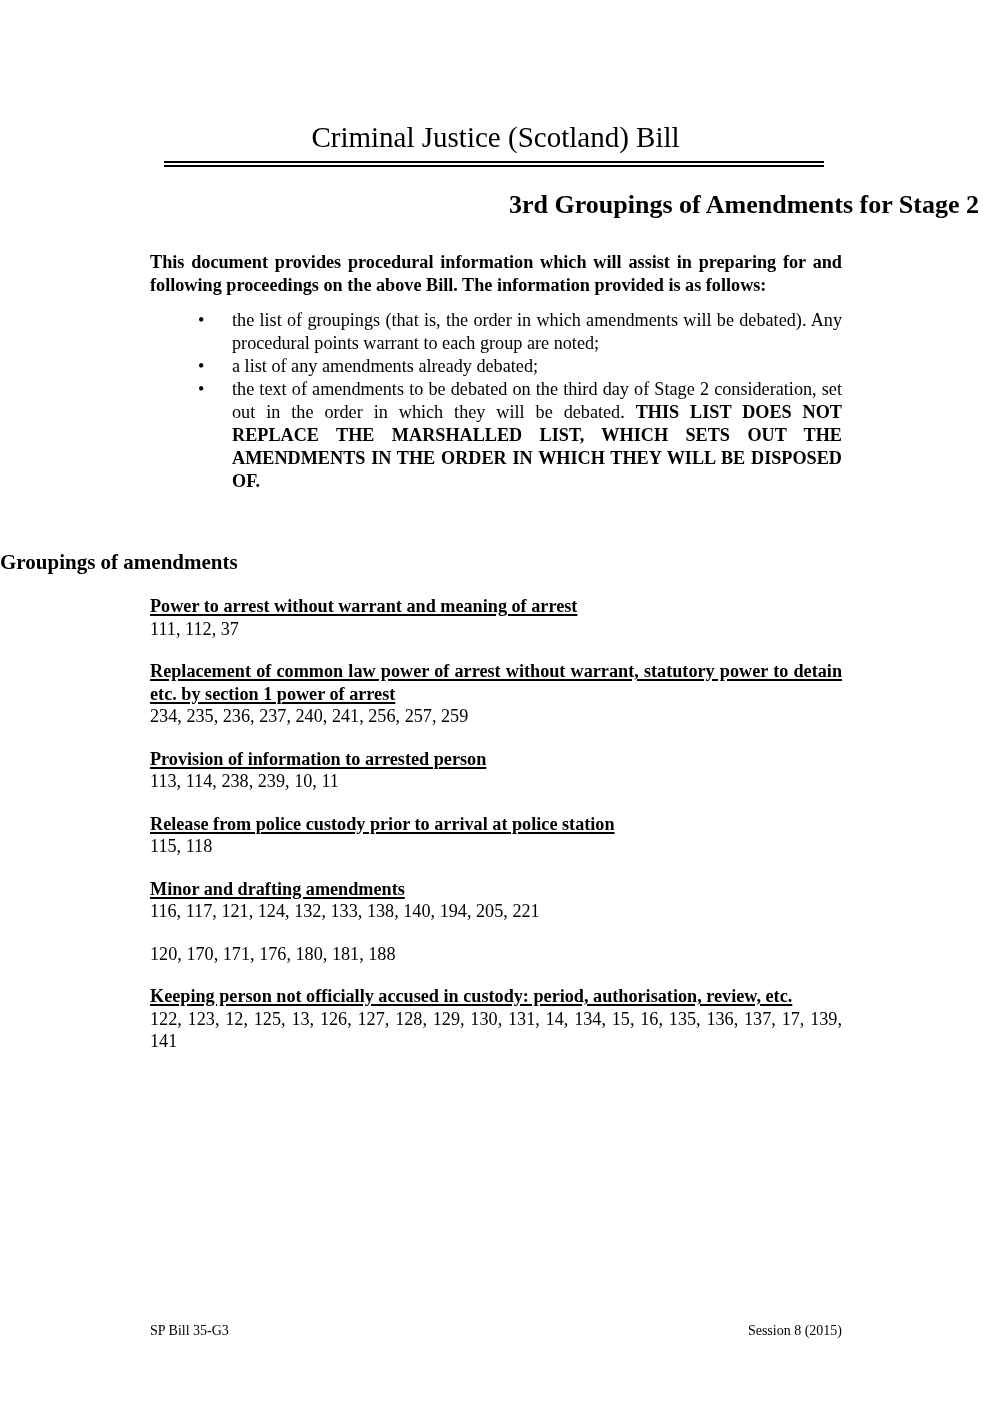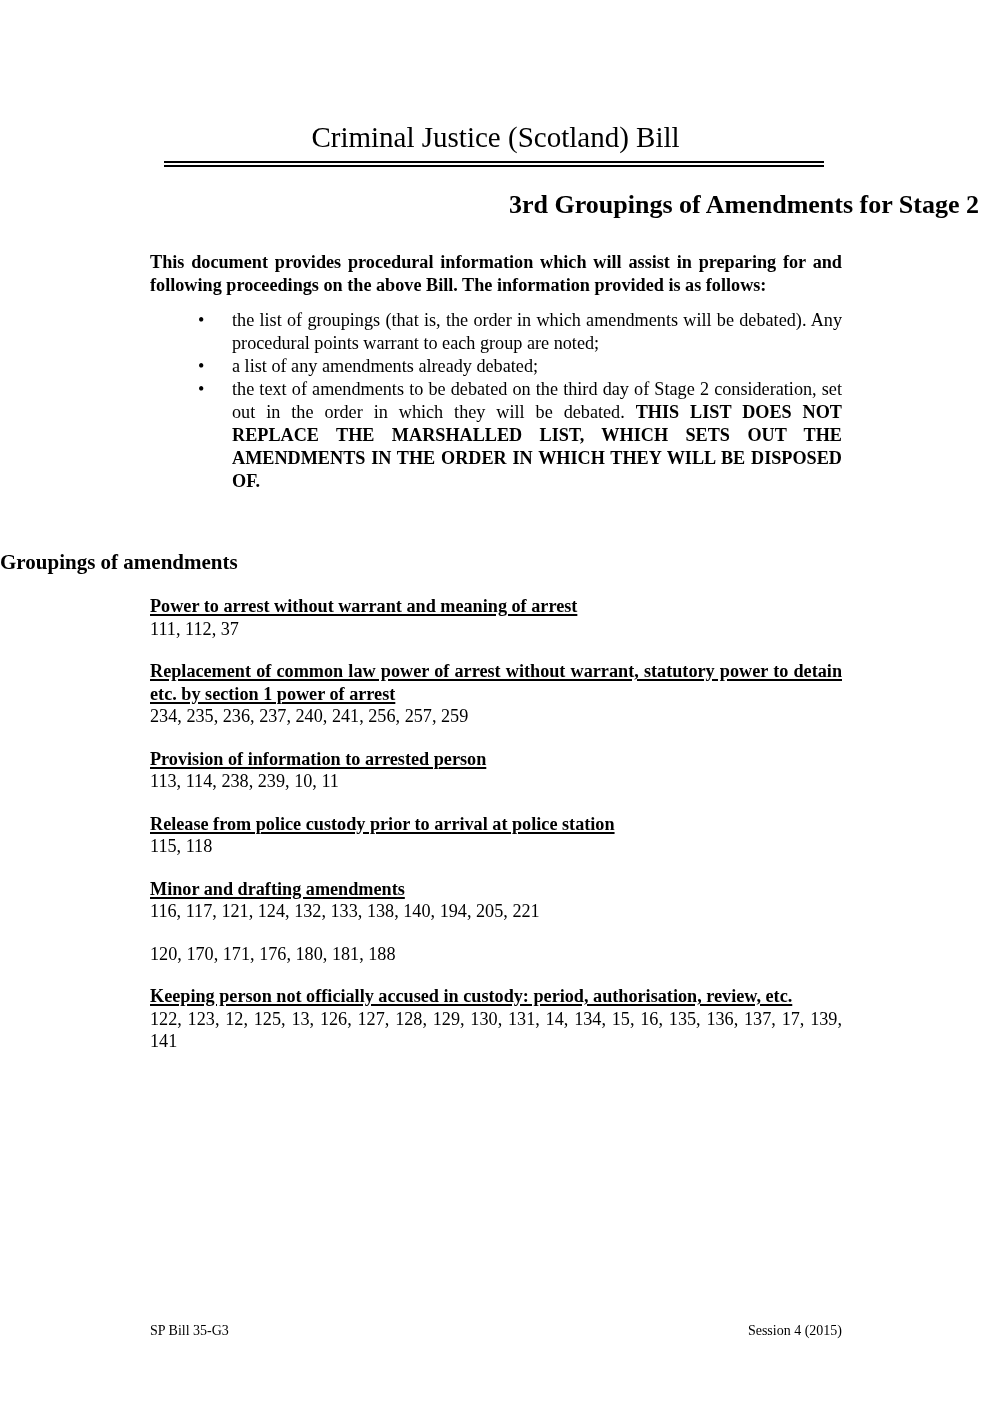--- a/index.html
+++ b/index.html
@@ -179,16 +179,16 @@
       <div class="group-numbers">120, 170, 171, 176, 180, 181, 188</div>
     </div>
     <div class="group">
       <div class="group-title">Keeping person not officially accused in custody: period, authorisation, review, etc.</div>
       <div class="group-numbers">122, 123, 12, 125, 13, 126, 127, 128, 129, 130, 131, 14, 134, 15, 16, 135, 136, 137, 17, 139, 141</div>
     </div>
   </div>
 
   <div class="footer">
     <span>SP Bill 35-G3</span>
-    <span>Session 4 (2015)</span>
+    <span>Session 8 (2015)</span>
   </div>
 
 </div>
 
 </body></html>

